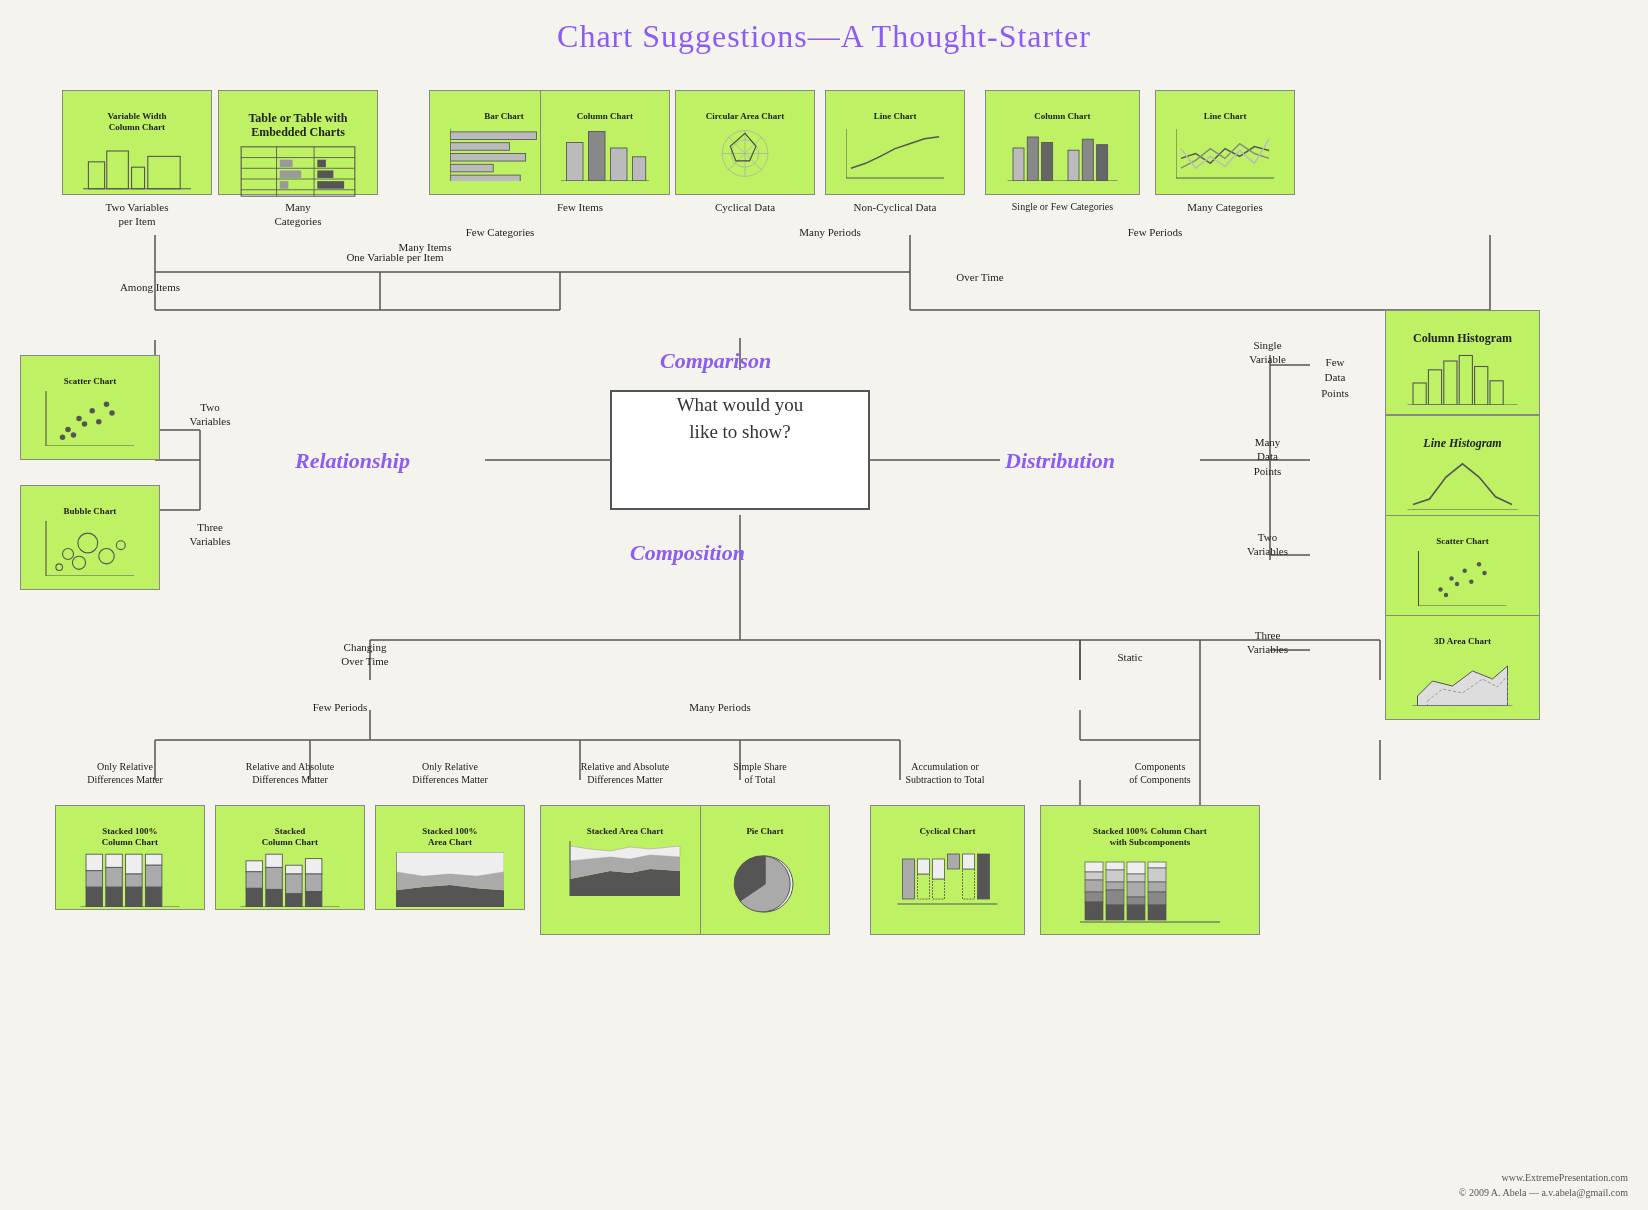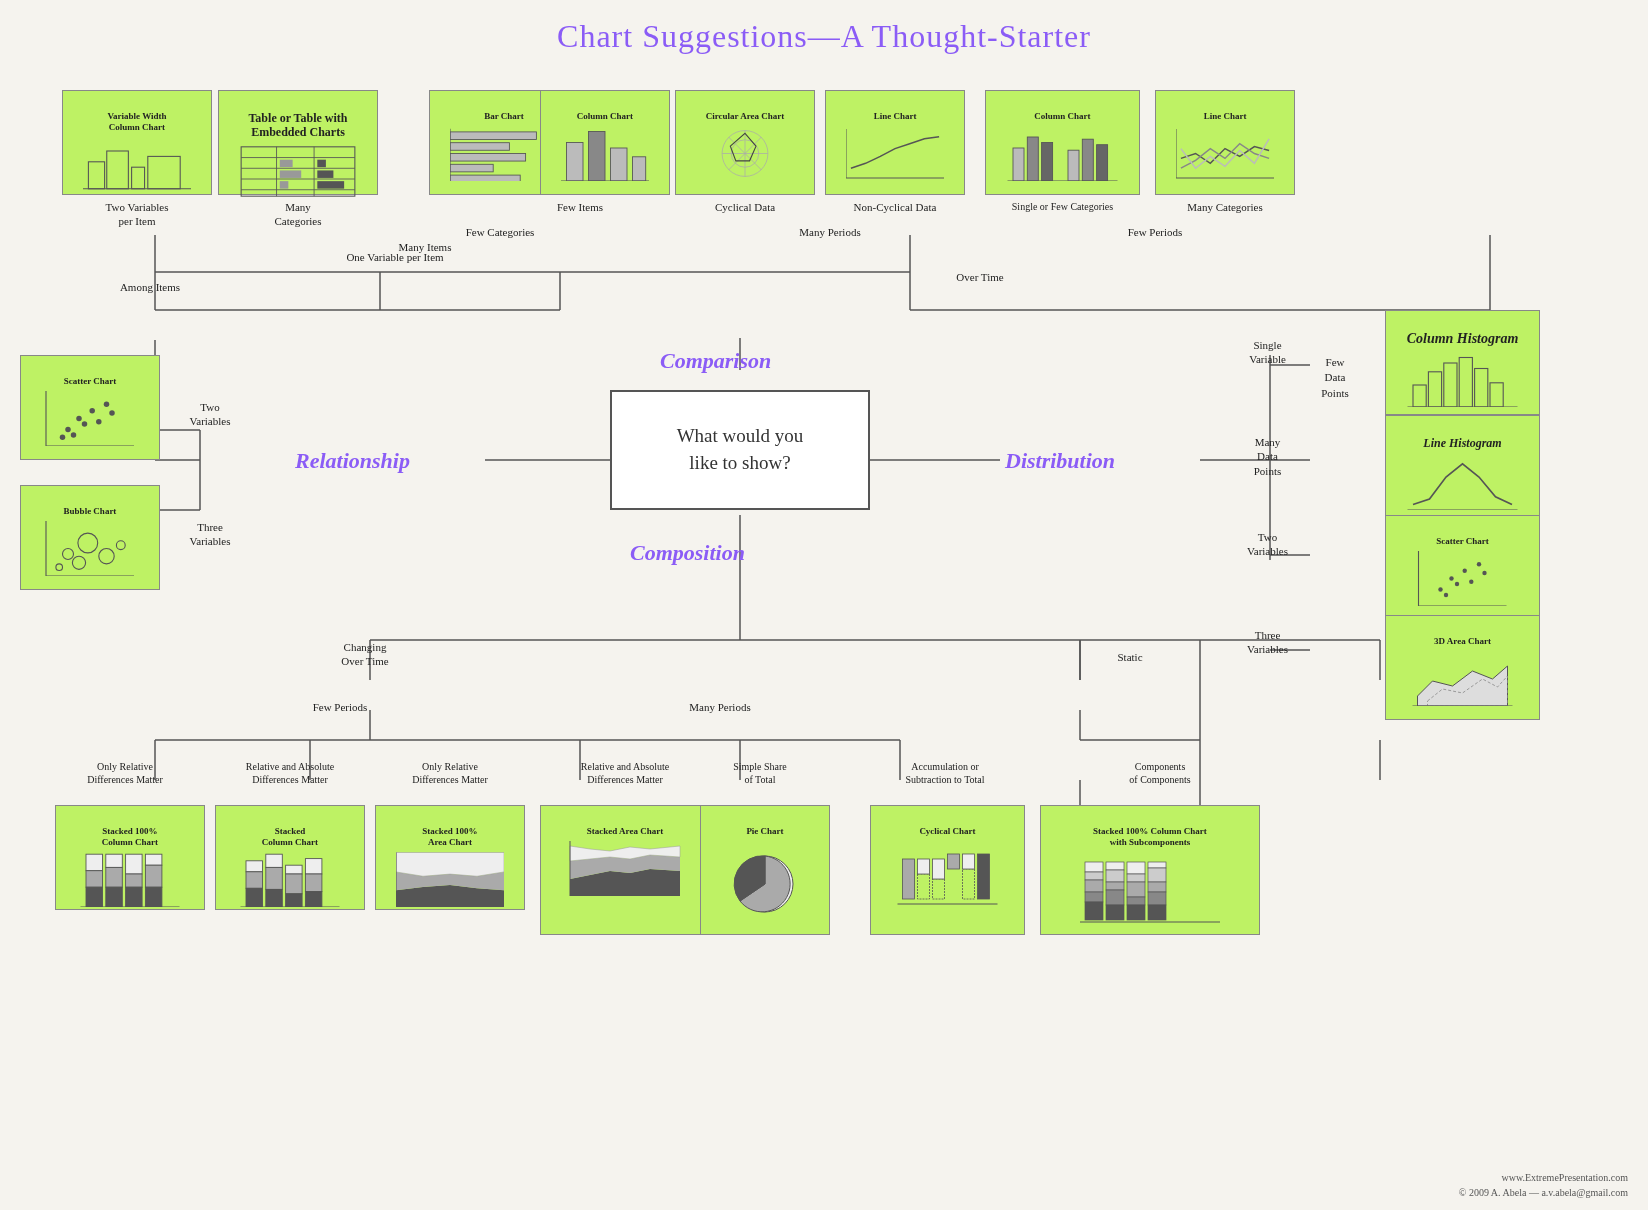--- a/index.html
+++ b/index.html
@@ -61,21 +61,20 @@
       text-align: center;
       line-height: 1.3;
     }
 
     
     .center-box {
       position: absolute;
       border: 2px solid #555;
       background: #fff;
       display: flex;
-      align-items: center;
       justify-content: center;
       text-align: center;
       font-size: 20px;
       color: #333;
       line-height: 1.4;
       padding: 0;
     }
 
     
     #lines-svg {
@@ -375,21 +374,21 @@
   </div>
 </div>
 
 <div class="text-label" style="left:165px; top:520px; width:90px;">Three<br>Variables</div>
 
 <div class="text-label" style="left:1230px; top:338px; width:75px;">Single<br>Variable</div>
 
 <div class="text-label" style="left:1305px; top:355px; width:60px; line-height:1.4;">Few<br>Data<br>Points</div>
 
 <div class="chart-box" style="left:1385px; top:310px; width:155px; height:105px;">
-  <div class="chart-label" style="font-size:14px;font-style:italic;">Column Histogram</div>
+  <div class="chart-label" style="font-size:12px;">Column Histogram</div>
   <div class="chart-img">
     <svg viewBox="0 0 100 50" class="chart-svg">
       <rect x="5" y="30" width="12" height="20" fill="none" stroke="#555" stroke-width="1"></rect>
       <rect x="19" y="18" width="12" height="32" fill="none" stroke="#555" stroke-width="1"></rect>
       <rect x="33" y="10" width="12" height="40" fill="none" stroke="#555" stroke-width="1"></rect>
       <rect x="47" y="5" width="12" height="45" fill="none" stroke="#555" stroke-width="1"></rect>
       <rect x="61" y="15" width="12" height="35" fill="none" stroke="#555" stroke-width="1"></rect>
       <rect x="75" y="28" width="12" height="22" fill="none" stroke="#555" stroke-width="1"></rect>
       <line x1="0" y1="50" x2="100" y2="50" stroke="#555" stroke-width="1"></line>
     </svg>

